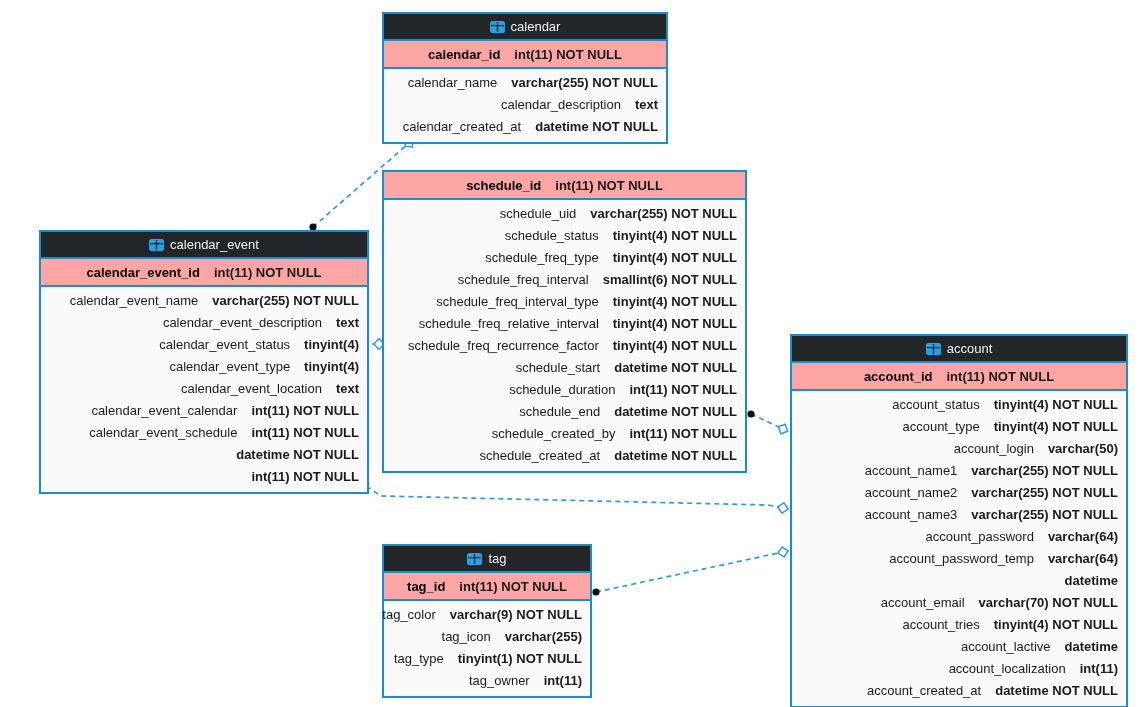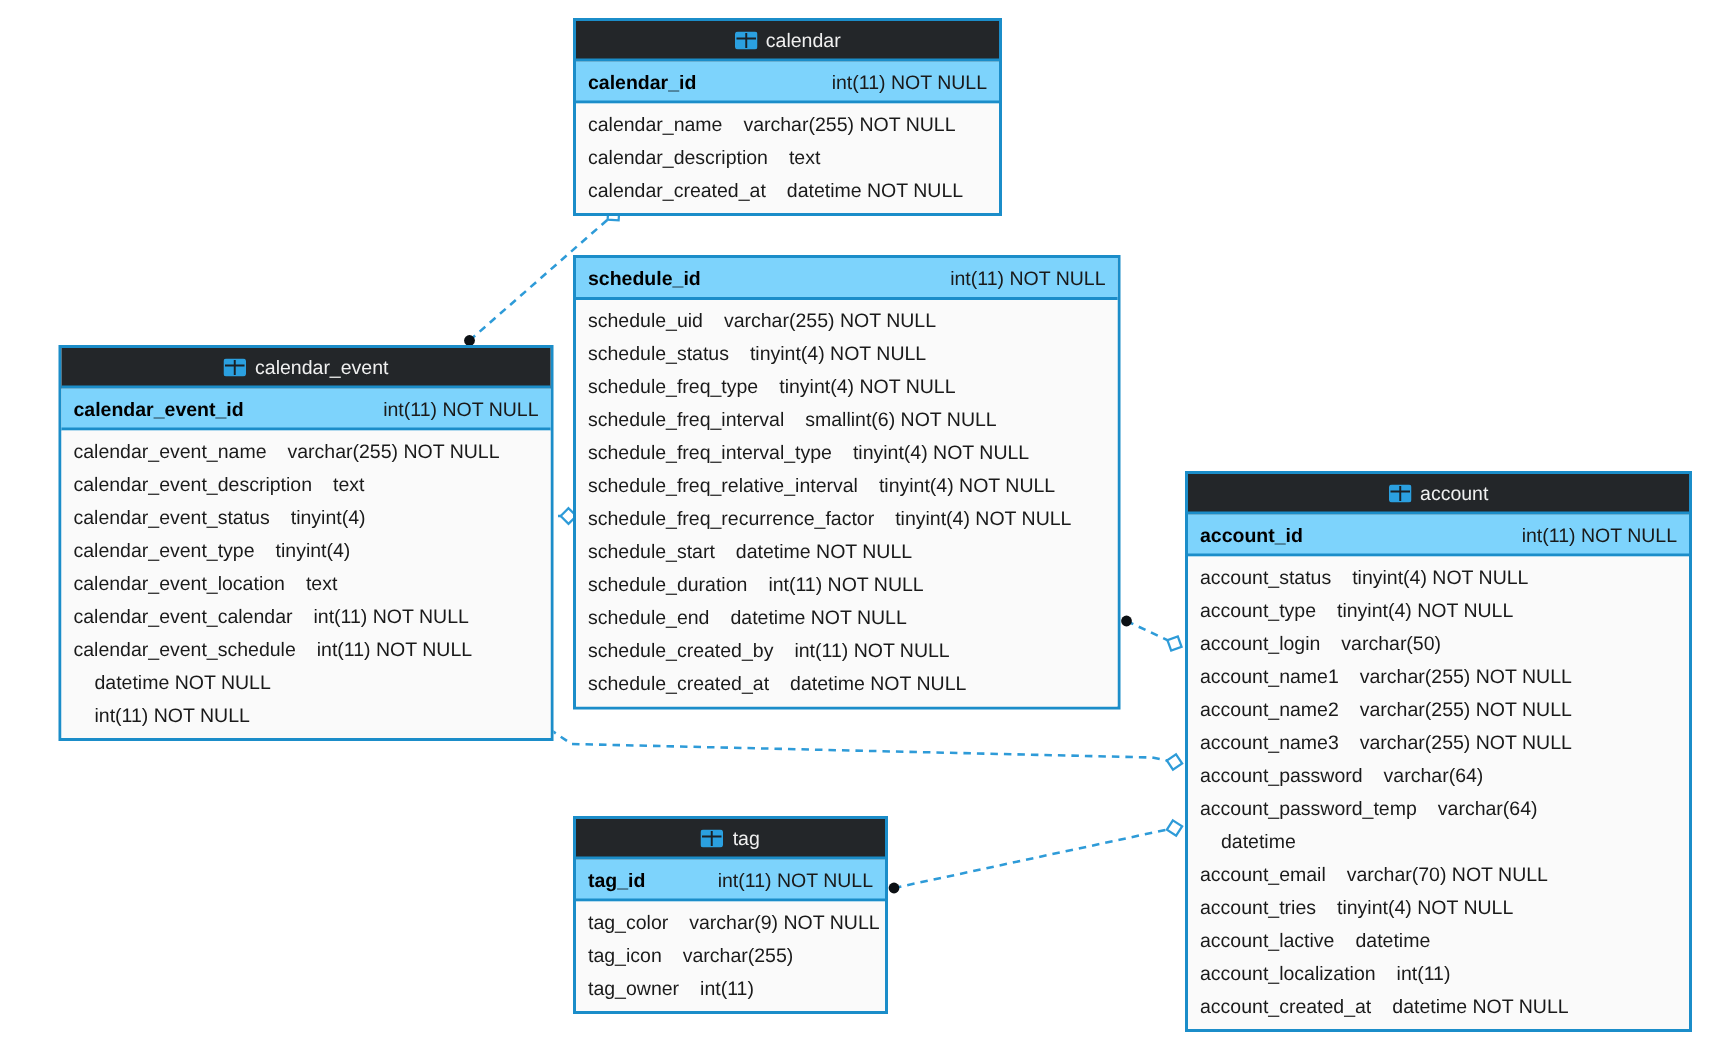--- a/index.html
+++ b/index.html
@@ -29,44 +29,44 @@
     height: 25px;
     display: flex;
     align-items: center;
     justify-content: center;
     gap: 6px;
     border-bottom: 2px solid #1b8dc9;
     font-size: 13px;
   }
   .ticon { display: inline-flex; align-items: center; }
   .pk-row {
-    background: #7dd3fc;
+    background: #fca5a5;
     display: flex;
-    justify-content: space-between;
+    justify-content: center;
     align-items: center;
     padding: 4px 8px;
     border-bottom: 2px solid #1b8dc9;
     min-height: 18px;
   }
   .pk-row .col-name { font-weight: 700; color: #000; }
   .rows {
     background: #fafafa;
     padding: 3px 0 4px 0;
   }
   .row {
     display: flex;
-    justify-content: flex-start;
+    justify-content: flex-end;
     align-items: center;
     padding: 0 8px;
     height: 22px;
     line-height: 22px;
     white-space: nowrap;
   }
   .col-name { text-align: left; }
-  .col-type { text-align: right; margin-left: 14px; }
+  .col-type { text-align: right; margin-left: 14px; font-weight: bold; }
   #connectors {
     position: absolute;
     left: 0; top: 0;
     width: 1144px; height: 707px;
     pointer-events: none;
   }
 </style>
 </head>
 <body>
 
@@ -236,21 +236,21 @@
       </div>
         <div class="row">
         <span class="col-type">datetime NOT NULL</span>
       </div>
         <div class="row">
         <span class="col-type">int(11) NOT NULL</span>
       </div>
       </div>
   </div>
 
-  <div class="er-table" style="left: 790px; top: 314px; width: 338px;">
+  <div class="er-table" style="left: 790px; top: 334px; width: 338px;">
     <div class="thead">
       <span class="ticon">
         <svg width="15" height="12" viewBox="0 0 15 12">
           <rect x="0.5" y="0.5" width="14" height="11" rx="1.5" fill="#2ba0e0" stroke="#2ba0e0"></rect>
           <line x1="1" y1="4.6" x2="14" y2="4.6" stroke="#1b2126" stroke-width="1.3"></line>
           <line x1="7.5" y1="1" x2="7.5" y2="11" stroke="#1b2126" stroke-width="1.3"></line>
         </svg>
       </span>
       <span class="ttitle">account</span>
     </div>
@@ -337,18 +337,22 @@
 
     <div class="row">
         <span class="col-name">tag_color</span>
         <span class="col-type">varchar(9) NOT NULL</span>
       </div>
         <div class="row">
         <span class="col-name">tag_icon</span>
         <span class="col-type">varchar(255)</span>
       </div>
         <div class="row">
+        <span class="col-name">tag_type</span>
+        <span class="col-type">tinyint(1) NOT NULL</span>
+      </div>
+        <div class="row">
         <span class="col-name">tag_owner</span>
         <span class="col-type">int(11)</span>
       </div>
       </div>
   </div>
 </div>
 
 </body></html>

